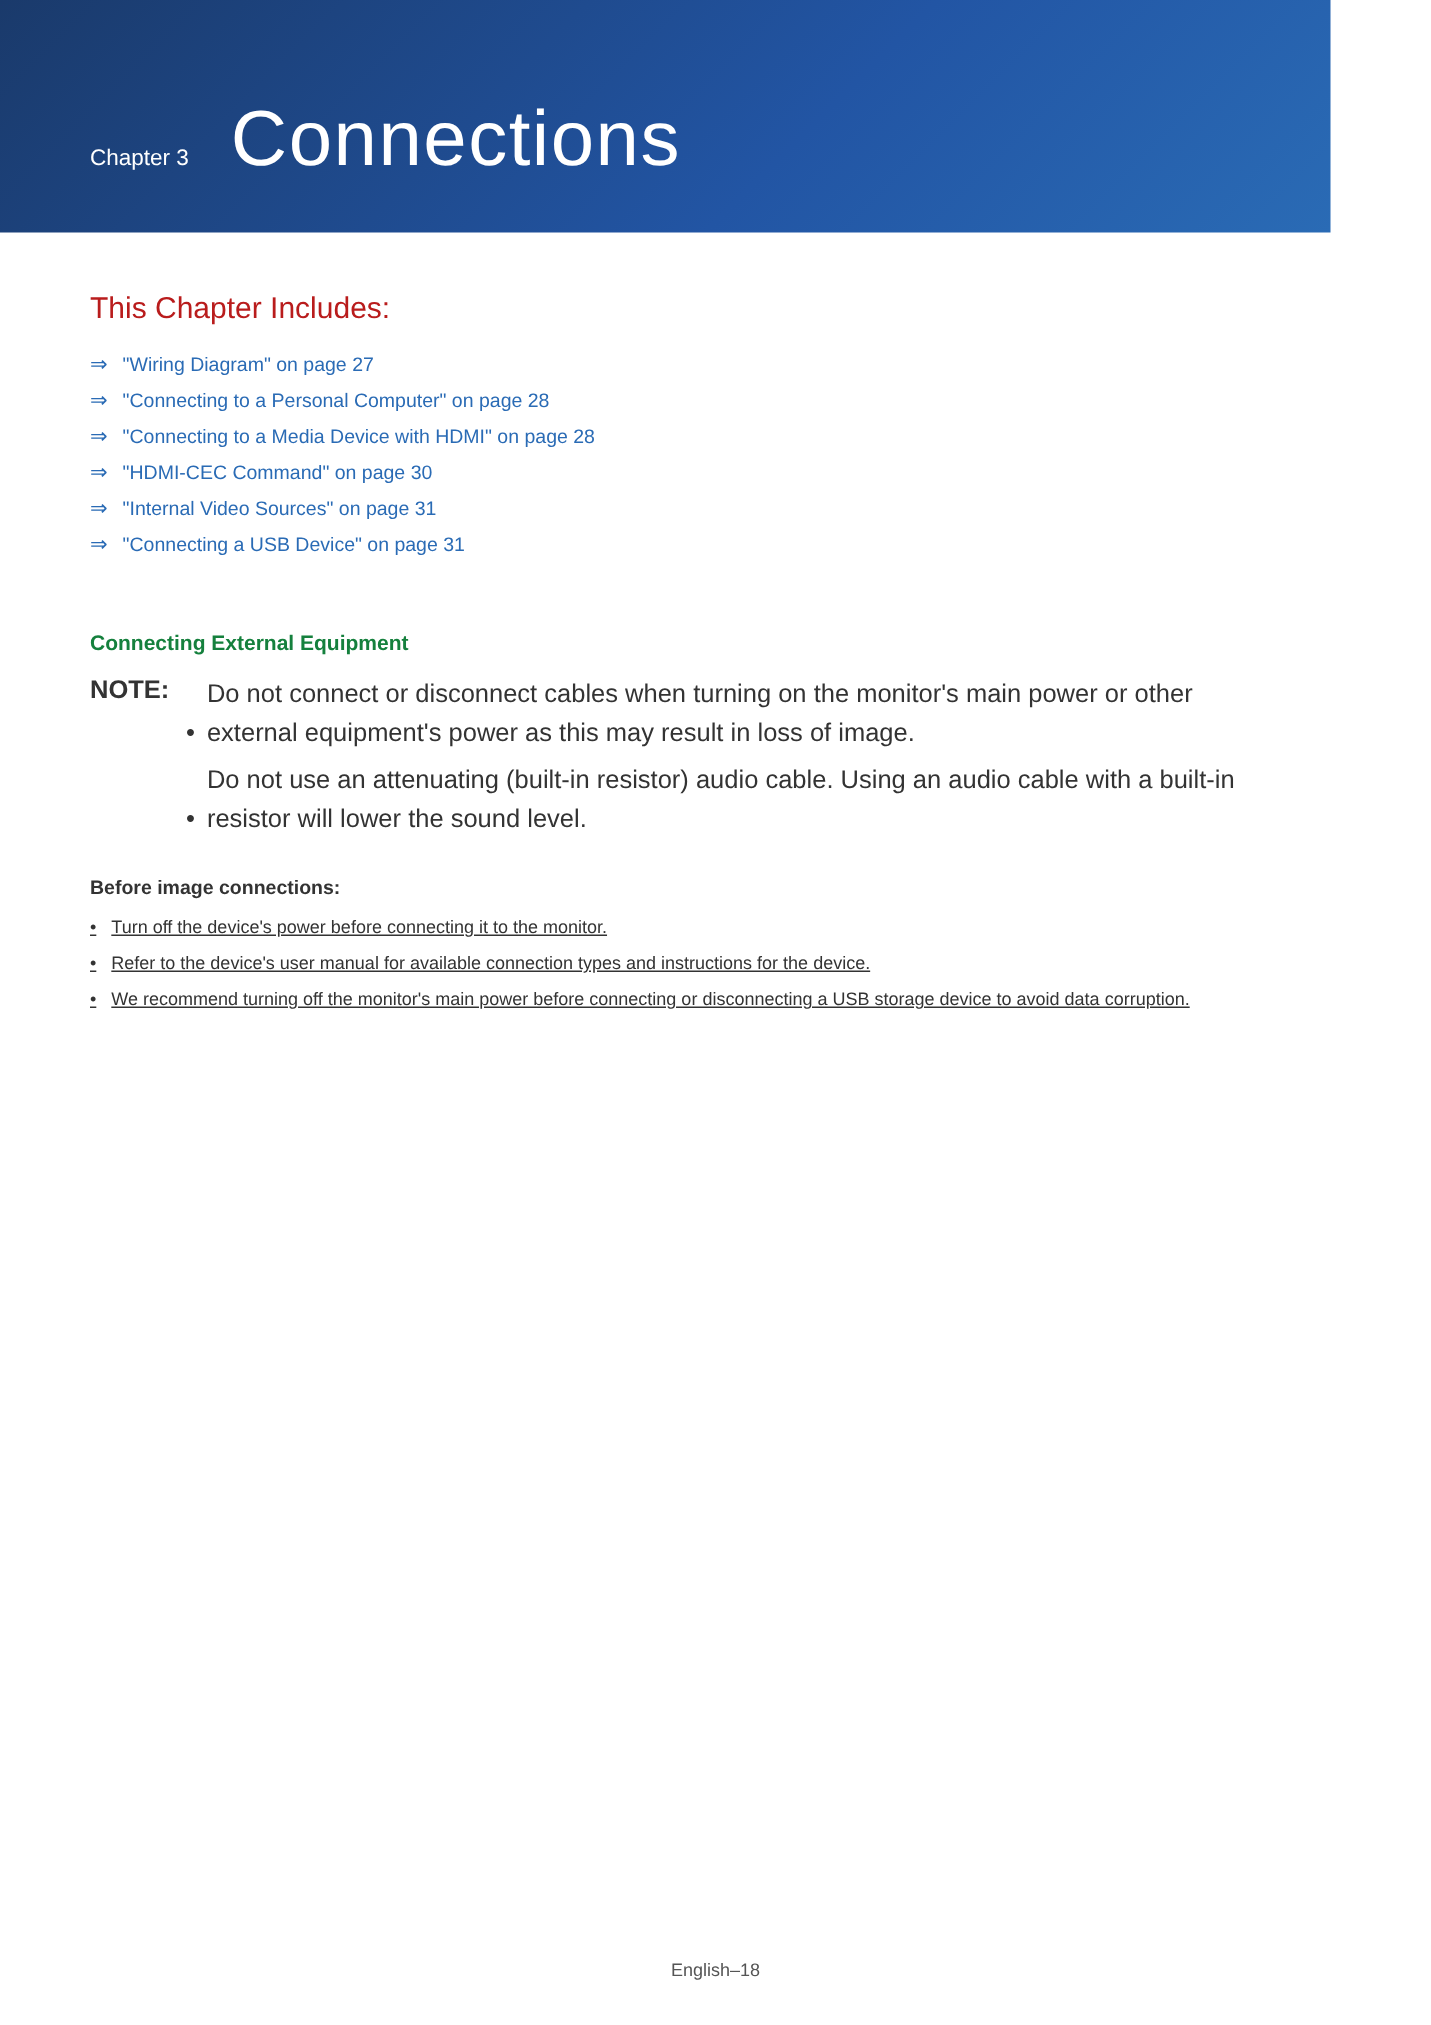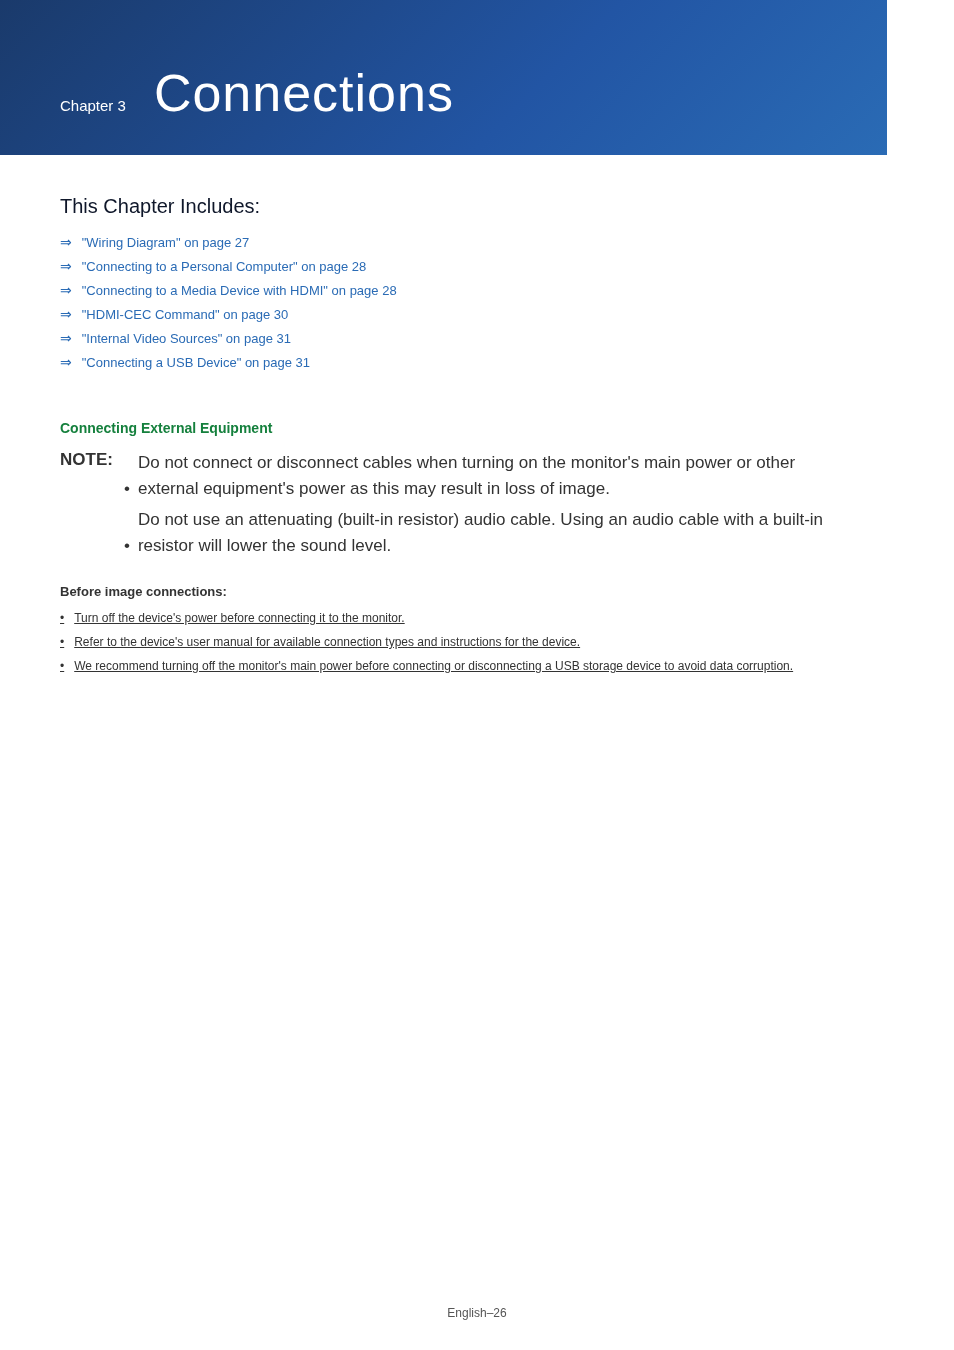--- a/index.html
+++ b/index.html
@@ -53,21 +53,21 @@
       margin-top: 35px;
     }
 
     
     .content-area {
       padding: 0 60px;
     }
 
     
     .section-includes-title {
-      color: #0f172a;
+      color: #b91c1c;
       font-size: 20px;
       font-weight: normal;
       margin-bottom: 16px;
     }
 
     .toc-list {
       list-style: none;
       margin-bottom: 50px;
     }
 
@@ -250,17 +250,17 @@
           </li>
           <li>
             <span>We recommend turning off the monitor's main power before connecting or disconnecting a USB storage device to avoid data corruption.</span>
           </li>
         </ul>
       </div>
 
     </div>
 
     <div class="page-footer">
-      <span>English–26</span>
+      <span>English–18</span>
     </div>
 
   </div>
 </div>
 
 </body></html>

